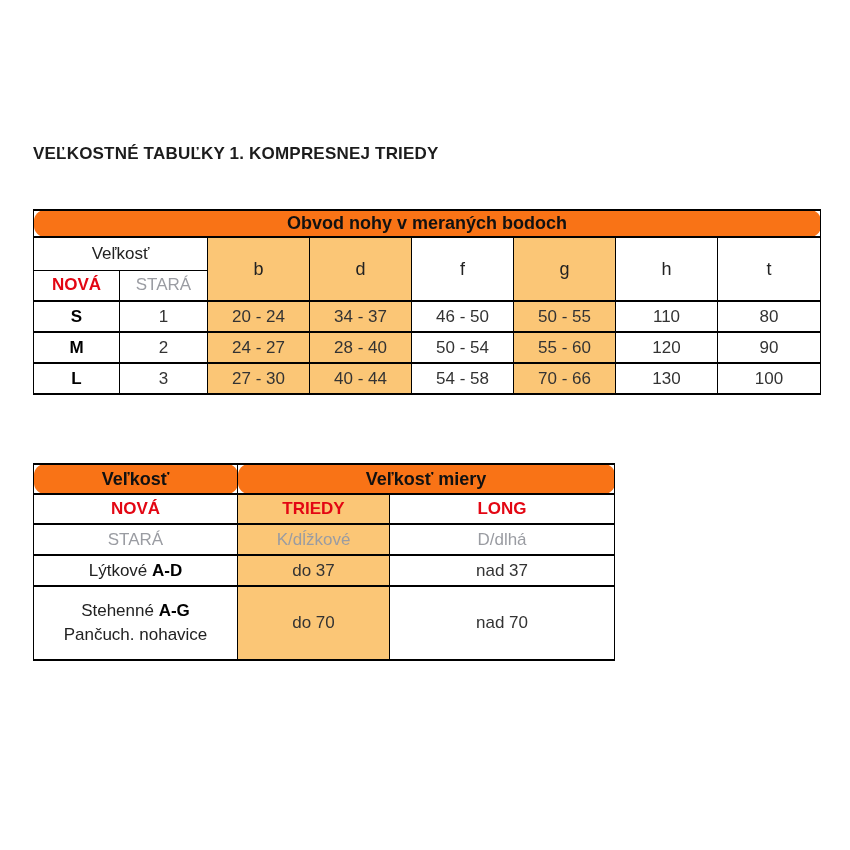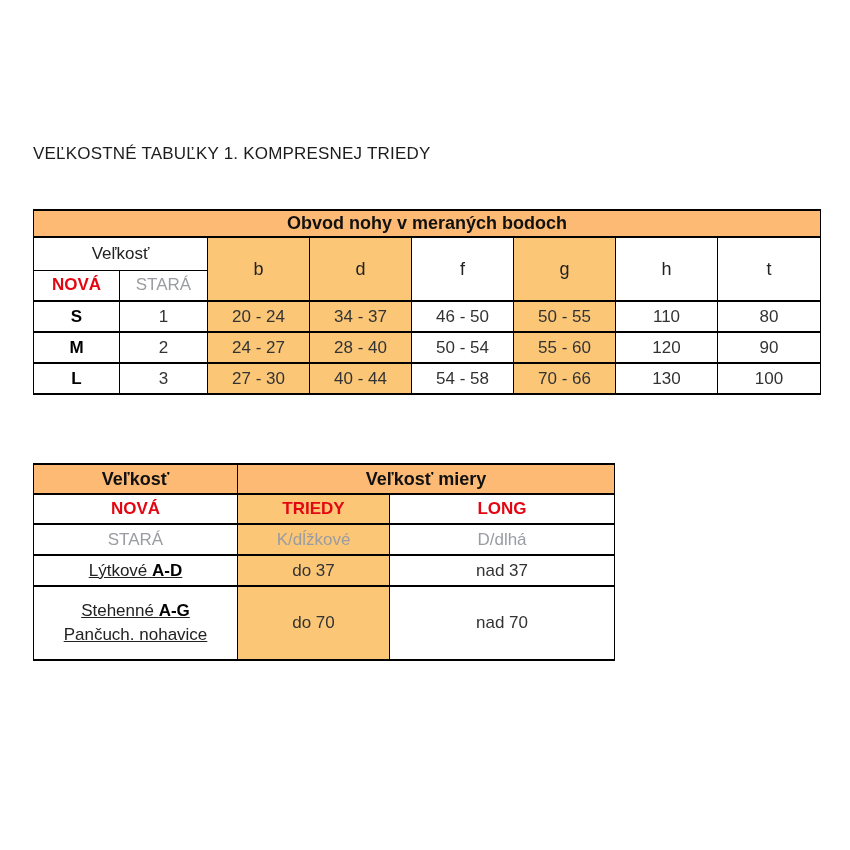--- a/index.html
+++ b/index.html
@@ -14,21 +14,21 @@
     height: 850px;
     background: #ffffff;
     overflow: hidden;
   }
   .title {
     position: absolute;
     left: 33px;
     top: 144px;
     margin: 0;
     font-size: 17px;
-    font-weight: normal;
+    font-weight: bold;
     color: #1c1c1c;
     letter-spacing: 0.2px;
     white-space: nowrap;
   }
   table {
     border-collapse: collapse;
     table-layout: fixed;
     position: absolute;
   }
   td, th {
@@ -38,39 +38,39 @@
     text-align: center;
     vertical-align: middle;
     padding: 0;
     font-size: 17px;
     color: #333;
     overflow: hidden;
   }
   .t1 { left: 33px; top: 209px; width: 785px; }
   .t2 { left: 33px; top: 463px; width: 581px; }
 
-  .gray   { background: #fdba74; }
+  .gray   { background: #f97316; border-radius: 11px; }
   .orange { background: #fbc676; }
 
   .caption {
     font-size: 18px;
     font-weight: bold;
     color: #111;
   }
   .size-h {
     font-size: 17px;
     color: #222;
     border-bottom-width: 1px;
   }
   .sub-h { border-top-width: 1px; }
   .mcol { font-size: 18px; color: #222; }
   .new-label { color: #e30613; font-weight: bold; }
   .old-label { color: #9a9ca2; }
   .sml { font-weight: bold; color: #000; }
-  .rowname { color: #222; text-decoration: underline; }
+  .rowname { color: #222; }
   .rowname b { color: #000; }
   .two-line { line-height: 24px; }
   .footnote {
     position: absolute;
     left: 33px;
     top: 657px;
     font-size: 17px;
     color: #222;
   }
 </style>

